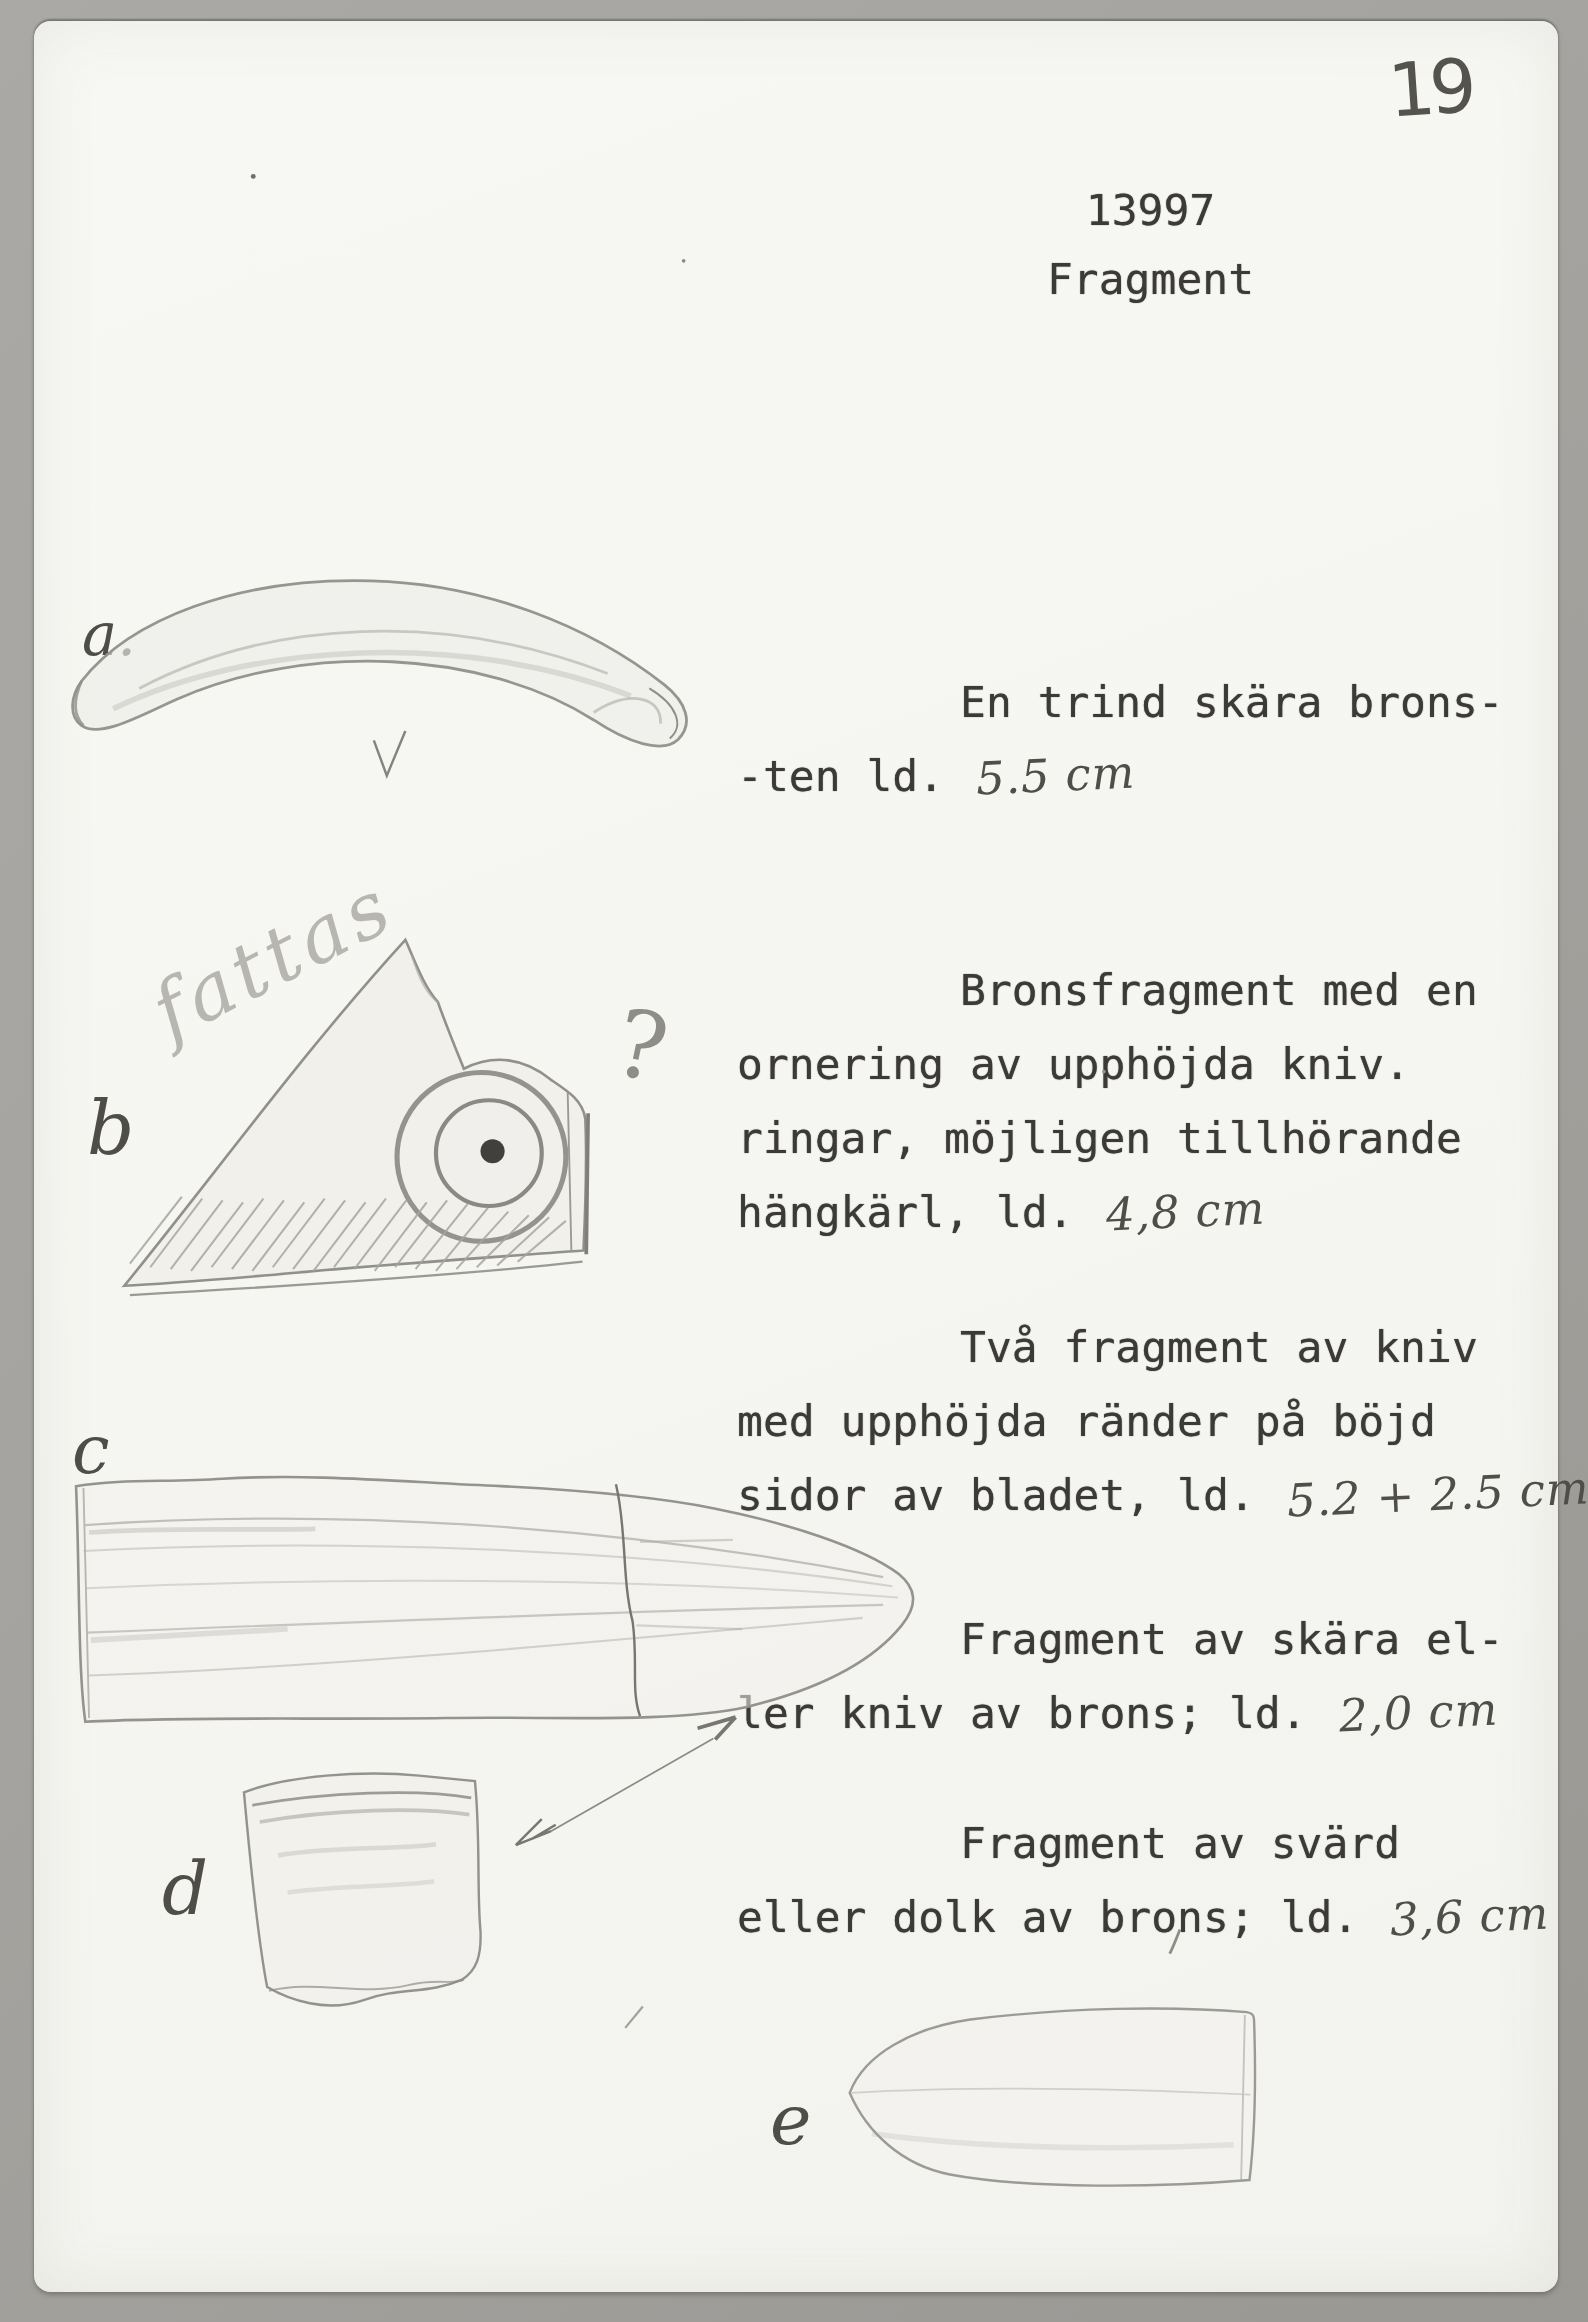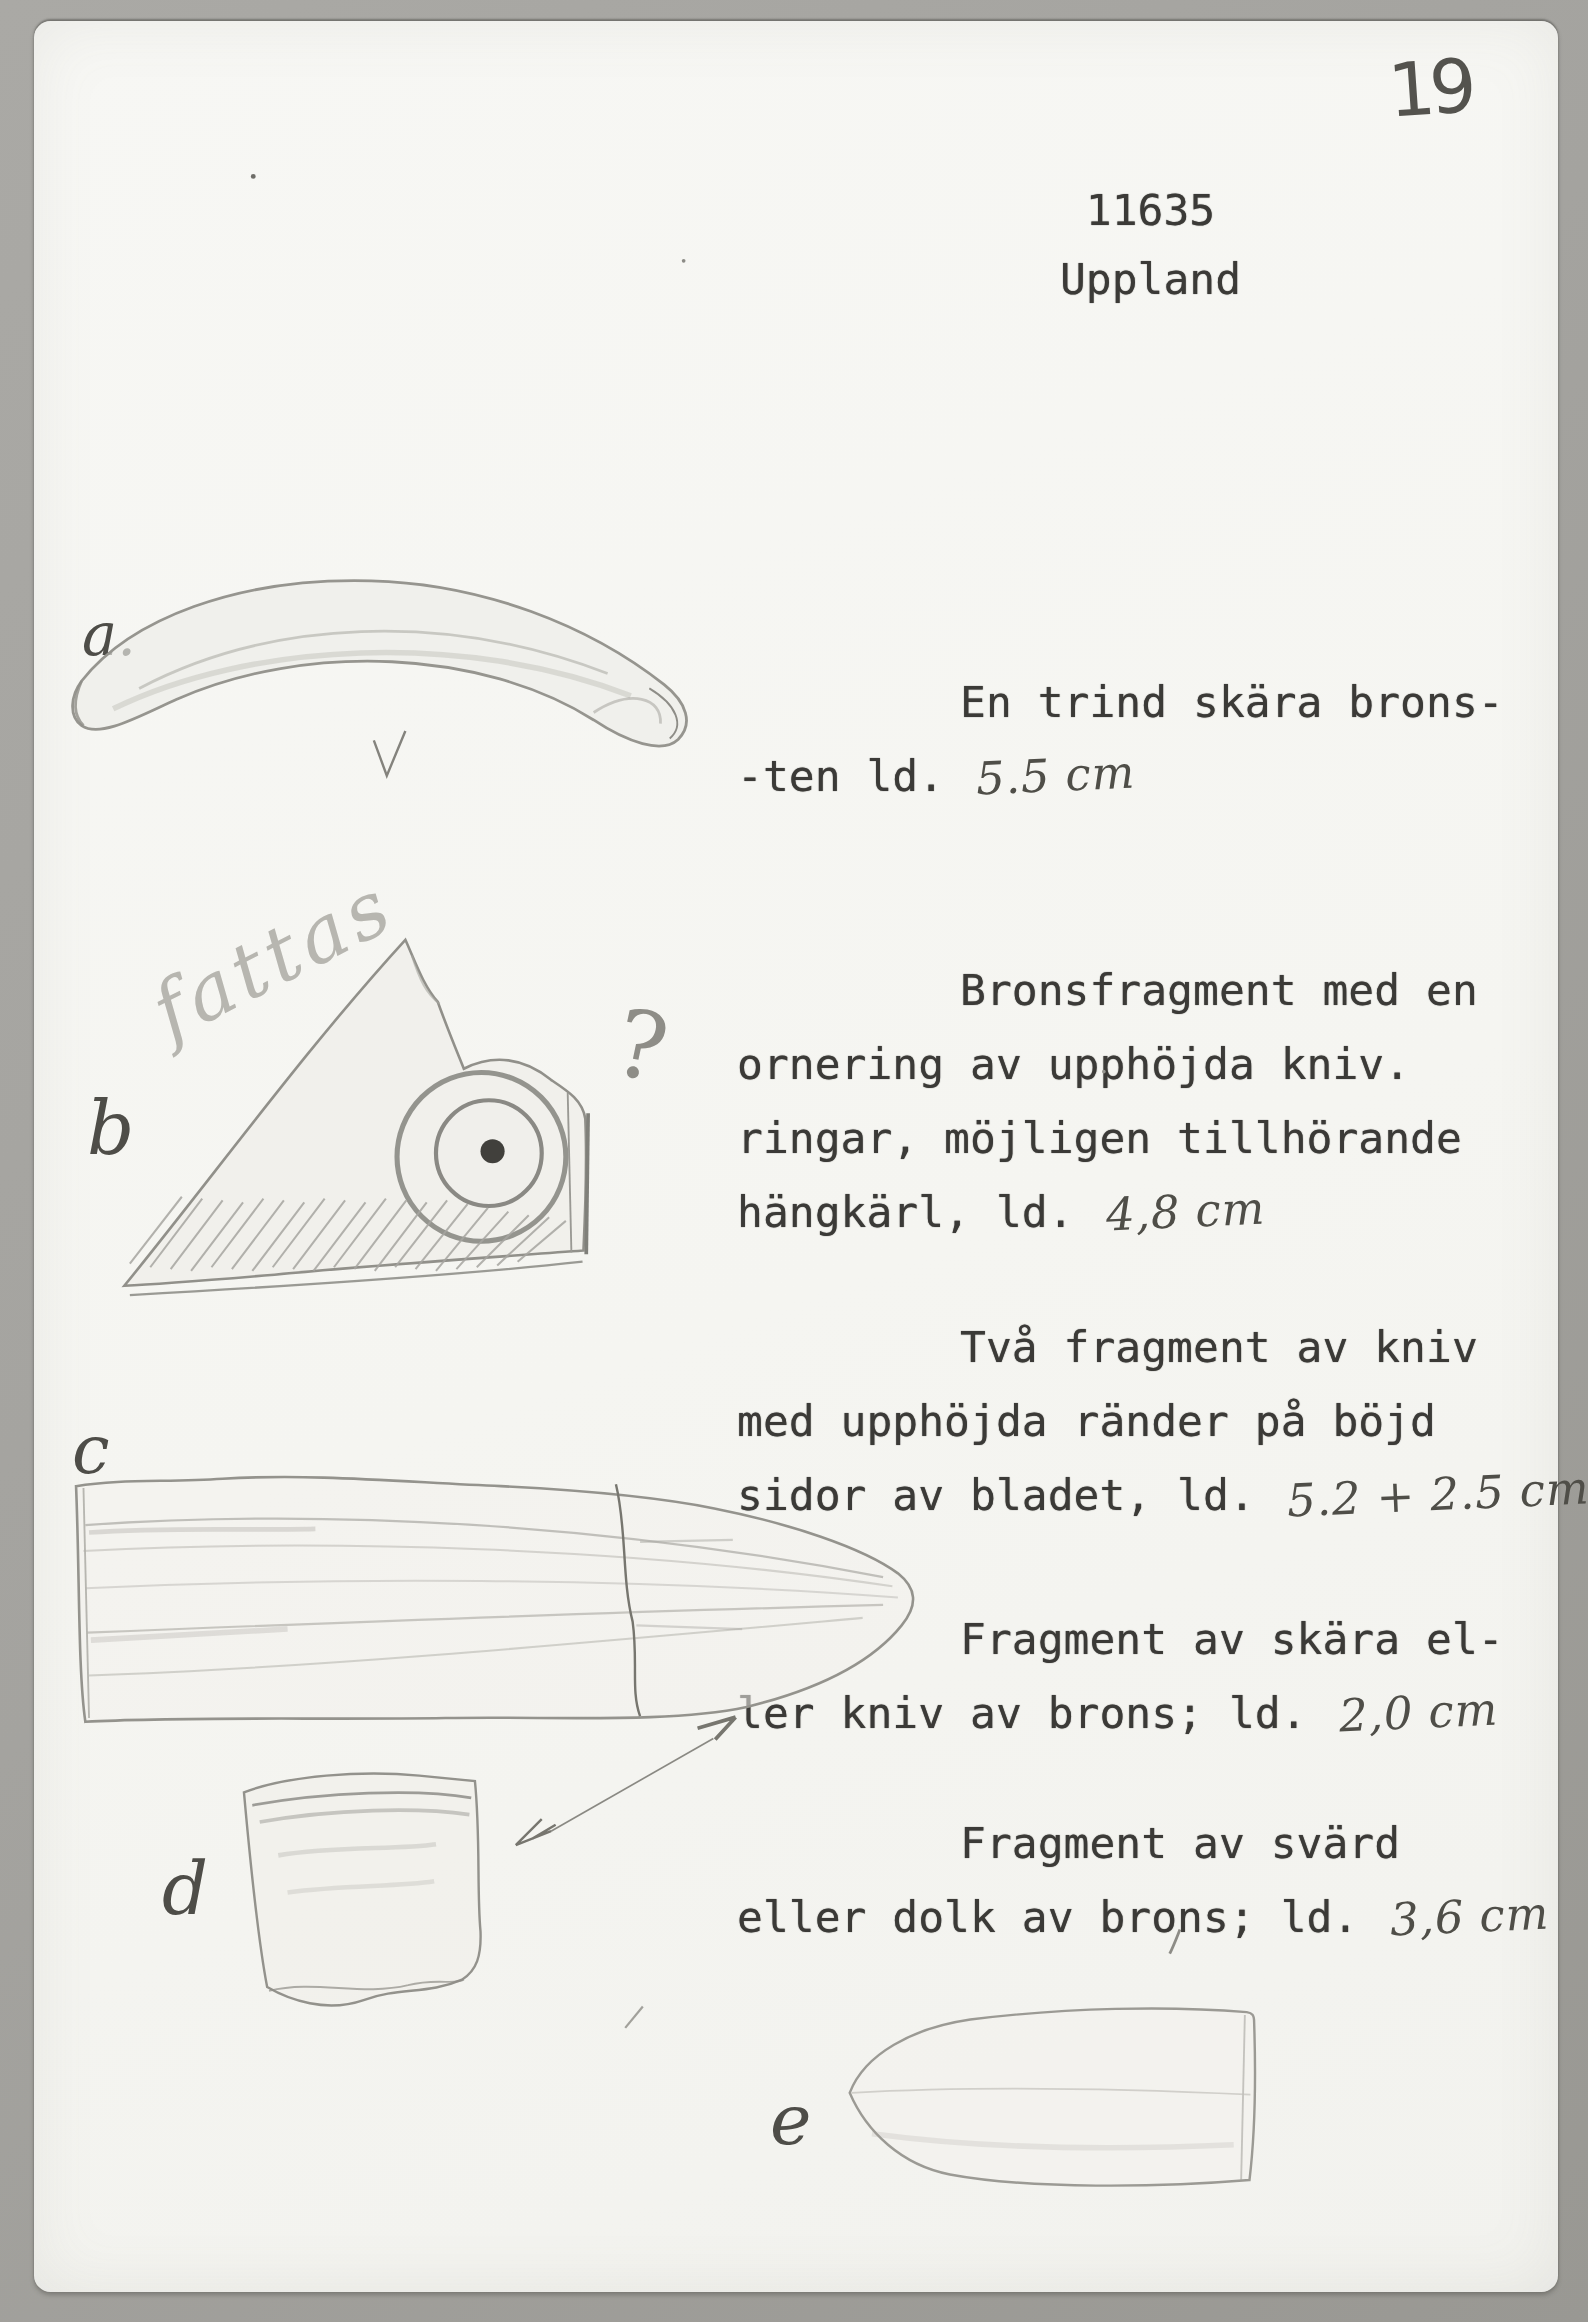--- a/index.html
+++ b/index.html
@@ -56,22 +56,22 @@
 </style>
 </head>
 <body>
 
 <div class="scan">
   <div class="paper"></div>
 
   <div class="pagenum">19</div>
 
   <div class="header tw">
-    <div>11635</div>
-    <div>Uppland</div>
+    <div>13997</div>
+    <div>Fragment</div>
   </div>
 
   <div class="entry tw" style="top:665px;">
     <p class="first"><span class="typed">En trind skära brons-</span></p>
     <p><span class="typed">-ten ld.</span><span class="hand">5.5 cm</span></p>
   </div>
 
   <div class="entry tw" style="top:953px;">
     <p class="first"><span class="typed">Bronsfragment med en</span></p>
     <p><span class="typed">ornering av upphöjda kniv.</span></p>

